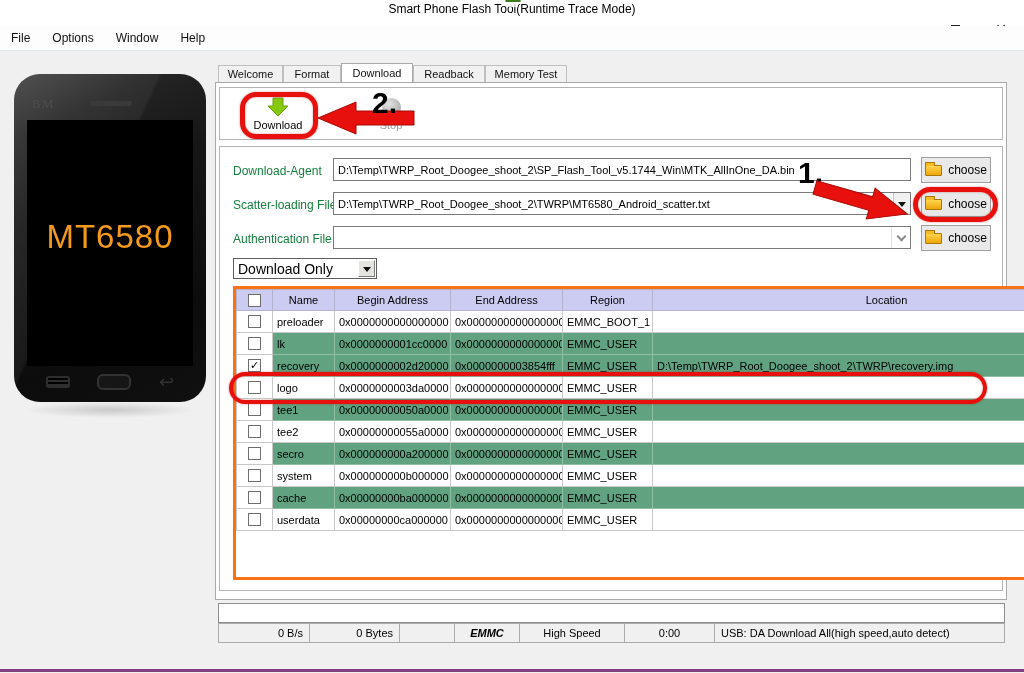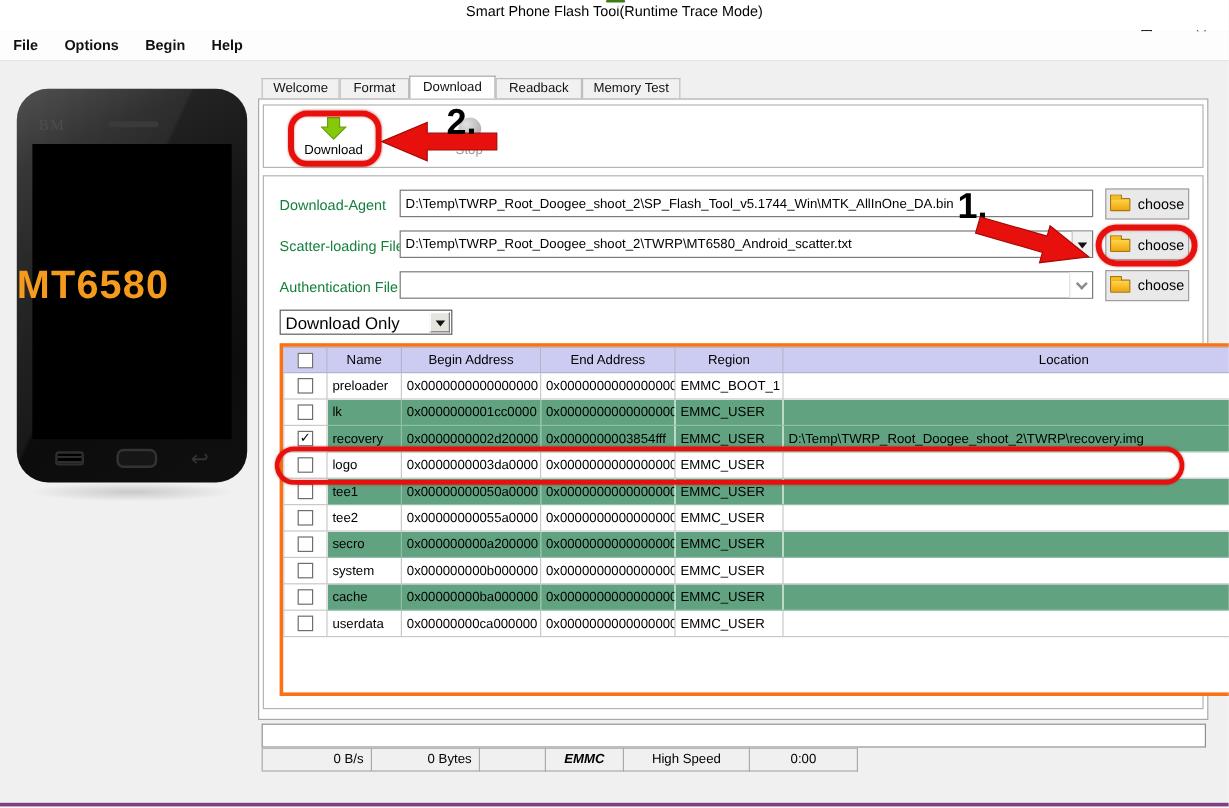--- a/index.html
+++ b/index.html
@@ -12,32 +12,32 @@
     background:linear-gradient(#8fd14f 0%, #5aa829 55%, #3c8a17 100%); border:1px solid #3d7a1a; position:relative; }
   .app-icon::after { content:""; position:absolute; left:2px; right:2px; top:3px; height:3px; background:rgba(255,255,255,.75); border-radius:1px; }
   .title-text { font-size:12px; color:#000; }
   .win-controls { margin-left:auto; display:flex; height:100%; }
   .win-btn { width:46px; height:26px; display:flex; align-items:center; justify-content:center; color:#222; font-size:13px; }
   .glyph-min { width:11px; height:1px; background:#222; }
   .glyph-max { width:9px; height:9px; border:1px solid #222; }
   .glyph-close { font-size:14px; line-height:14px; }
 
   
-  .menubar { position:absolute; left:0; top:26px; width:1024px; height:25px; background:#fdfdfd; border-bottom:1px solid #dde4ec; display:flex; align-items:center; gap:0;font-weight:bold; }
+  .menubar { position:absolute; left:0; top:26px; width:1024px; height:25px; background:#fdfdfd; border-bottom:1px solid #dde4ec; display:flex; align-items:center; gap:0; }
   .menu-item { font-size:12px; color:#111; padding:4px 11px; }
 
   
   .phone { position:absolute; left:14px; top:74px; width:192px; height:328px; border-radius:26px;
     background:linear-gradient(155deg,#3d3d3d 0%,#242424 16%,#161616 38%,#0c0c0c 75%,#101010 100%); }
   .phone::before { content:""; position:absolute; inset:0; border-radius:26px;
     background:linear-gradient(115deg, rgba(255,255,255,.10) 0%, rgba(255,255,255,.05) 42%, rgba(255,255,255,0) 43%); }
   .phone-brand { position:absolute; left:18px; top:22px; font-family:"Liberation Serif", serif; font-size:13px; color:#4d4d4d; letter-spacing:1px; }
   .earpiece { position:absolute; left:76px; top:27px; width:42px; height:5px; border-radius:3px; background:#3a3a3a; }
   .phone-screen { position:absolute; left:13px; right:13px; top:46px; bottom:36px; background:#000; }
-  .phone-chip { position:absolute; left:0; right:0; top:44%; font-size:33px; font-weight:bold; color:#f49a1c; letter-spacing:1px; }
+  .phone-chip { position:absolute; left:0; right:0; top:44%; text-align:center; font-size:33px; font-weight:normal; color:#f49a1c; letter-spacing:1px; }
   .softkeys { position:absolute; left:0; right:0; bottom:9px; height:22px; display:flex; align-items:center; justify-content:space-between; padding:0 32px; }
   .key-menu { width:24px; height:12px; border:2px solid #2e2e2e; border-radius:3px;
     background:repeating-linear-gradient(#000 0 2px, #2e2e2e 2px 4px); }
   .key-home { width:34px; height:16px; border:2px solid #333; border-radius:6px; background:#161616; }
   .key-back { color:#333; font-size:18px; line-height:18px; }
   .phone-shadow { position:absolute; left:24px; top:402px; width:172px; height:16px;
     background:radial-gradient(ellipse at center, rgba(0,0,0,.16) 0%, rgba(0,0,0,0) 70%); }
 
   
   .tab { position:absolute; height:17px; top:65px; background:#f1f1f1; border:1px solid #bfbfbf; border-bottom:none;
@@ -117,21 +117,21 @@
       </div>
     <div class="win-btn">
         <span class="glyph-close">✕</span>
       </div>
   </div>
 </div>
 
 <div class="menubar">
   <span class="menu-item">File</span>
   <span class="menu-item">Options</span>
-  <span class="menu-item">Begin</span>
+  <span class="menu-item">Window</span>
   <span class="menu-item">Help</span>
 </div>
 
 <div class="phone">
   <span class="phone-brand">BM</span>
   <div class="earpiece"></div>
   <div class="phone-screen"></div>
   <div class="phone-chip">MT6580</div>
   <div class="softkeys">
     <span class="key-menu"></span>
@@ -299,20 +299,21 @@
 </div>
 
 <div class="progress"></div>
 <div class="statusbar">
   <div class="seg r" style="width:92px;padding-left:40px;">0 B/s</div>
   <div class="seg r" style="width:90px;">0 Bytes</div>
   <div class="seg" style="width:55px;"></div>
   <div class="seg c b" style="width:65px;font-style:italic;">EMMC</div>
   <div class="seg c" style="width:105px;">High Speed</div>
   <div class="seg c" style="width:90px;">0:00</div>
+  <div class="seg" style="flex:1;">USB: DA Download All(high speed,auto detect)</div>
 </div>
 
 <div class="bottom-line"></div>
 
 <div class="anno ring" style="left:240px; top:92px; width:78px; height:47px;"></div>
 <svg class="anno" style="left:316px; top:99px;" width="100" height="38">
   <polygon points="2,19 40,3 40,12 98,12 98,26 40,26 40,35" fill="#e8100c" stroke="#a50b08" stroke-width="1"></polygon>
 </svg>
 <div class="anno num" style="left:372px; top:86px;">2.</div>
 

